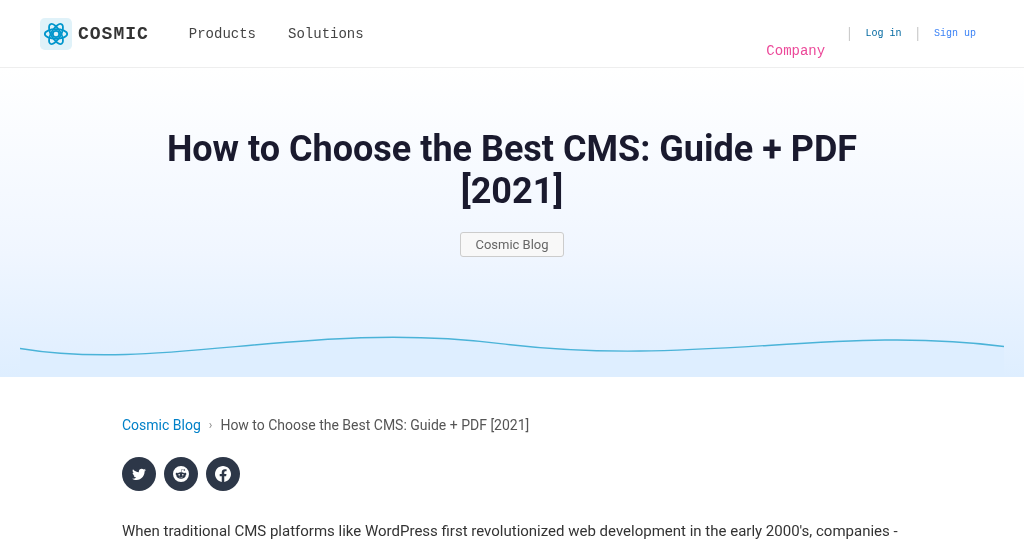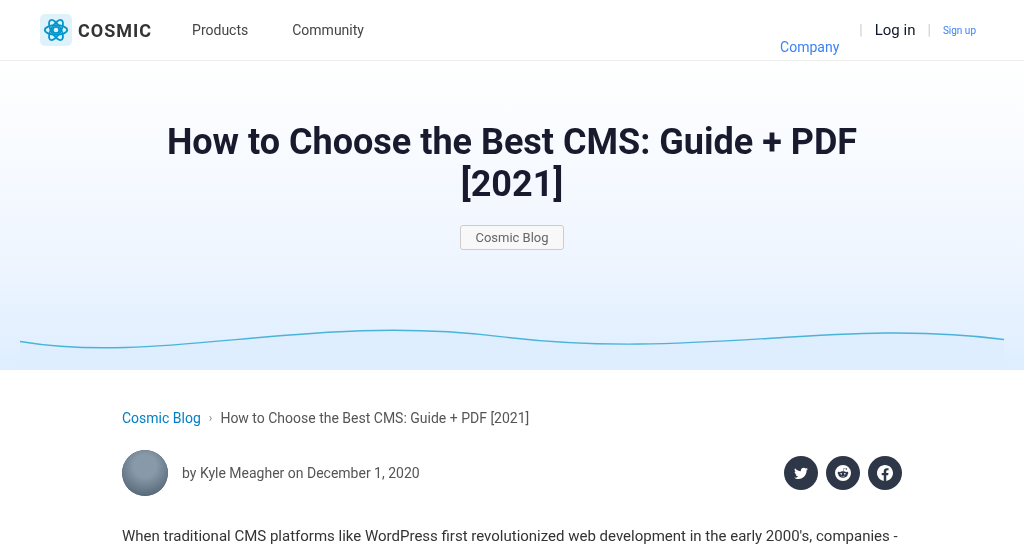--- a/index.html
+++ b/index.html
@@ -3,23 +3,24 @@
   <meta charset="utf-8">
   <style>
     * { margin: 0; padding: 0; box-sizing: border-box; }
     body { font-family: -apple-system, BlinkMacSystemFont, 'Segoe UI', Roboto, sans-serif; background: #fff; color: #333; }
 
     
     .navbar {
       display: flex;
       align-items: center;
       padding: 0 40px;
-      height: 61px;
+      height: 68px;
       border-bottom: 1px solid #eee;
       background: #fff;
+      font-family: Liberation Mono, monospace;
     }
     .nav-logo {
       display: flex;
       align-items: center;
       gap: 6px;
       margin-right: 24px;
       text-decoration: none;
     }
     .nav-logo-icon {
       width: 32px;
@@ -27,53 +28,53 @@
     }
     .nav-logo-text {
       font-size: 18px;
       font-weight: 700;
       color: #333;
       letter-spacing: 1px;
     }
     .nav-links {
       display: flex;
       align-items: center;
-      gap: 12px;
+      gap: 0;
       flex: 1;
     }
     .nav-link {
       padding: 0 16px;
       font-size: 14px;
       color: #444;
       cursor: pointer;
       height: 52px;
       display: flex;
       align-items: center;
       text-decoration: none;
     }
     .nav-right {
       display: flex;
       align-items: center;
       gap: 4px;
       margin-left: auto;
     }
     .nav-company {
       font-size: 14px;
-      color: #3b82f6;
+      color: #ec4899;
       padding: 0 16px;
       cursor: pointer;
       margin-top: 34px;
     }
     .nav-divider {
       color: #ccc;
       font-size: 14px;
     }
     .nav-login {
-      color: #0f172a;
-      font-size: 15px;
+      color: #0369a1;
+      font-size: 10px;
       padding: 0 8px;
       cursor: pointer;
       text-decoration: none;
     }
     .nav-signup {
       color: #3b82f6;
       font-size: 10px;
       padding: 0 8px;
       cursor: pointer;
       text-decoration: none;
@@ -217,21 +218,21 @@
         <ellipse cx="20" cy="20" rx="14" ry="6" transform="rotate(0 20 20)"></ellipse>
         <ellipse cx="20" cy="20" rx="14" ry="6" transform="rotate(60 20 20)"></ellipse>
         <ellipse cx="20" cy="20" rx="14" ry="6" transform="rotate(120 20 20)"></ellipse>
       </g>
     </svg>
     <span class="nav-logo-text">COSMIC</span>
   </a>
 
   <div class="nav-links">
     <a class="nav-link" href="#">Products</a>
-    <a class="nav-link" href="#">Community</a>
+    <a class="nav-link" href="#">Solutions</a>
   </div>
 
   <div class="nav-right">
     <span class="nav-company">Company</span>
     <span class="nav-divider">|</span>
     <a class="nav-login" href="#">Log in</a>
     <span class="nav-divider">|</span>
     <a class="nav-signup" href="#">Sign up</a>
   </div>
 </nav>
@@ -249,26 +250,20 @@
 
 <div class="content-area">
 
   <nav class="breadcrumb">
     <a class="breadcrumb-link" href="#">Cosmic Blog</a>
     <span class="breadcrumb-chevron">›</span>
     <span class="breadcrumb-current">How to Choose the Best CMS: Guide + PDF [2021]</span>
   </nav>
 
   <div class="author-row">
-    <div class="author-left">
-      <div class="author-avatar">
-        <div class="author-avatar-img"></div>
-      </div>
-      <span class="author-meta">by Kyle Meagher on December 1, 2020</span>
-    </div>
     <div class="social-icons">
       <a class="social-btn" href="#" title="Share on Twitter">
         <svg width="16" height="16" viewBox="0 0 24 24" fill="white">
           <path d="M22.46 6c-.77.35-1.6.58-2.46.69.88-.53 1.56-1.37 1.88-2.38-.83.5-1.75.85-2.72 1.05C18.37 4.5 17.26 4 16 4c-2.35 0-4.27 1.92-4.27 4.29 0 .34.04.67.11.98C8.28 9.09 5.11 7.38 3 4.79c-.37.63-.58 1.37-.58 2.15 0 1.49.75 2.81 1.91 3.56-.71 0-1.37-.2-1.95-.5v.03c0 2.08 1.48 3.82 3.44 4.21a4.22 4.22 0 0 1-1.93.07 4.28 4.28 0 0 0 4 2.98 8.521 8.521 0 0 1-5.33 1.84c-.34 0-.68-.02-1.02-.06C3.44 20.29 5.7 21 8.12 21 16 21 20.33 14.46 20.33 8.79c0-.19 0-.37-.01-.56.84-.6 1.56-1.36 2.14-2.23z"></path>
         </svg>
       </a>
       <a class="social-btn" href="#" title="Share on Reddit">
         <svg width="16" height="16" viewBox="0 0 24 24" fill="white">
           <path d="M12 0A12 12 0 0 0 0 12a12 12 0 0 0 12 12 12 12 0 0 0 12-12A12 12 0 0 0 12 0zm5.01 4.744c.688 0 1.25.561 1.25 1.249a1.25 1.25 0 0 1-2.498.056l-2.597-.547-.8 3.747c1.824.07 3.48.632 4.674 1.488.308-.309.73-.491 1.207-.491.968 0 1.754.786 1.754 1.754 0 .716-.435 1.333-1.01 1.614a3.111 3.111 0 0 1 .042.52c0 2.694-3.13 4.87-7.004 4.87-3.874 0-7.004-2.176-7.004-4.87 0-.183.015-.366.043-.534A1.748 1.748 0 0 1 4.028 12c0-.968.786-1.754 1.754-1.754.463 0 .898.196 1.207.49 1.207-.883 2.878-1.43 4.744-1.487l.885-4.182a.342.342 0 0 1 .14-.197.35.35 0 0 1 .238-.042l2.906.617a1.214 1.214 0 0 1 1.108-.701zM9.25 12C8.561 12 8 12.562 8 13.25c0 .687.561 1.248 1.25 1.248.687 0 1.248-.561 1.248-1.249 0-.688-.561-1.249-1.249-1.249zm5.5 0c-.687 0-1.248.561-1.248 1.25 0 .687.561 1.248 1.249 1.248.688 0 1.249-.561 1.249-1.249 0-.687-.562-1.249-1.25-1.249zm-5.466 3.99a.327.327 0 0 0-.231.094.33.33 0 0 0 0 .463c.842.842 2.484.913 2.961.913.477 0 2.105-.056 2.961-.913a.361.361 0 0 0 .029-.463.33.33 0 0 0-.464 0c-.547.533-1.684.73-2.512.73-.828 0-1.979-.196-2.512-.73a.326.326 0 0 0-.232-.095z"></path>
         </svg>

